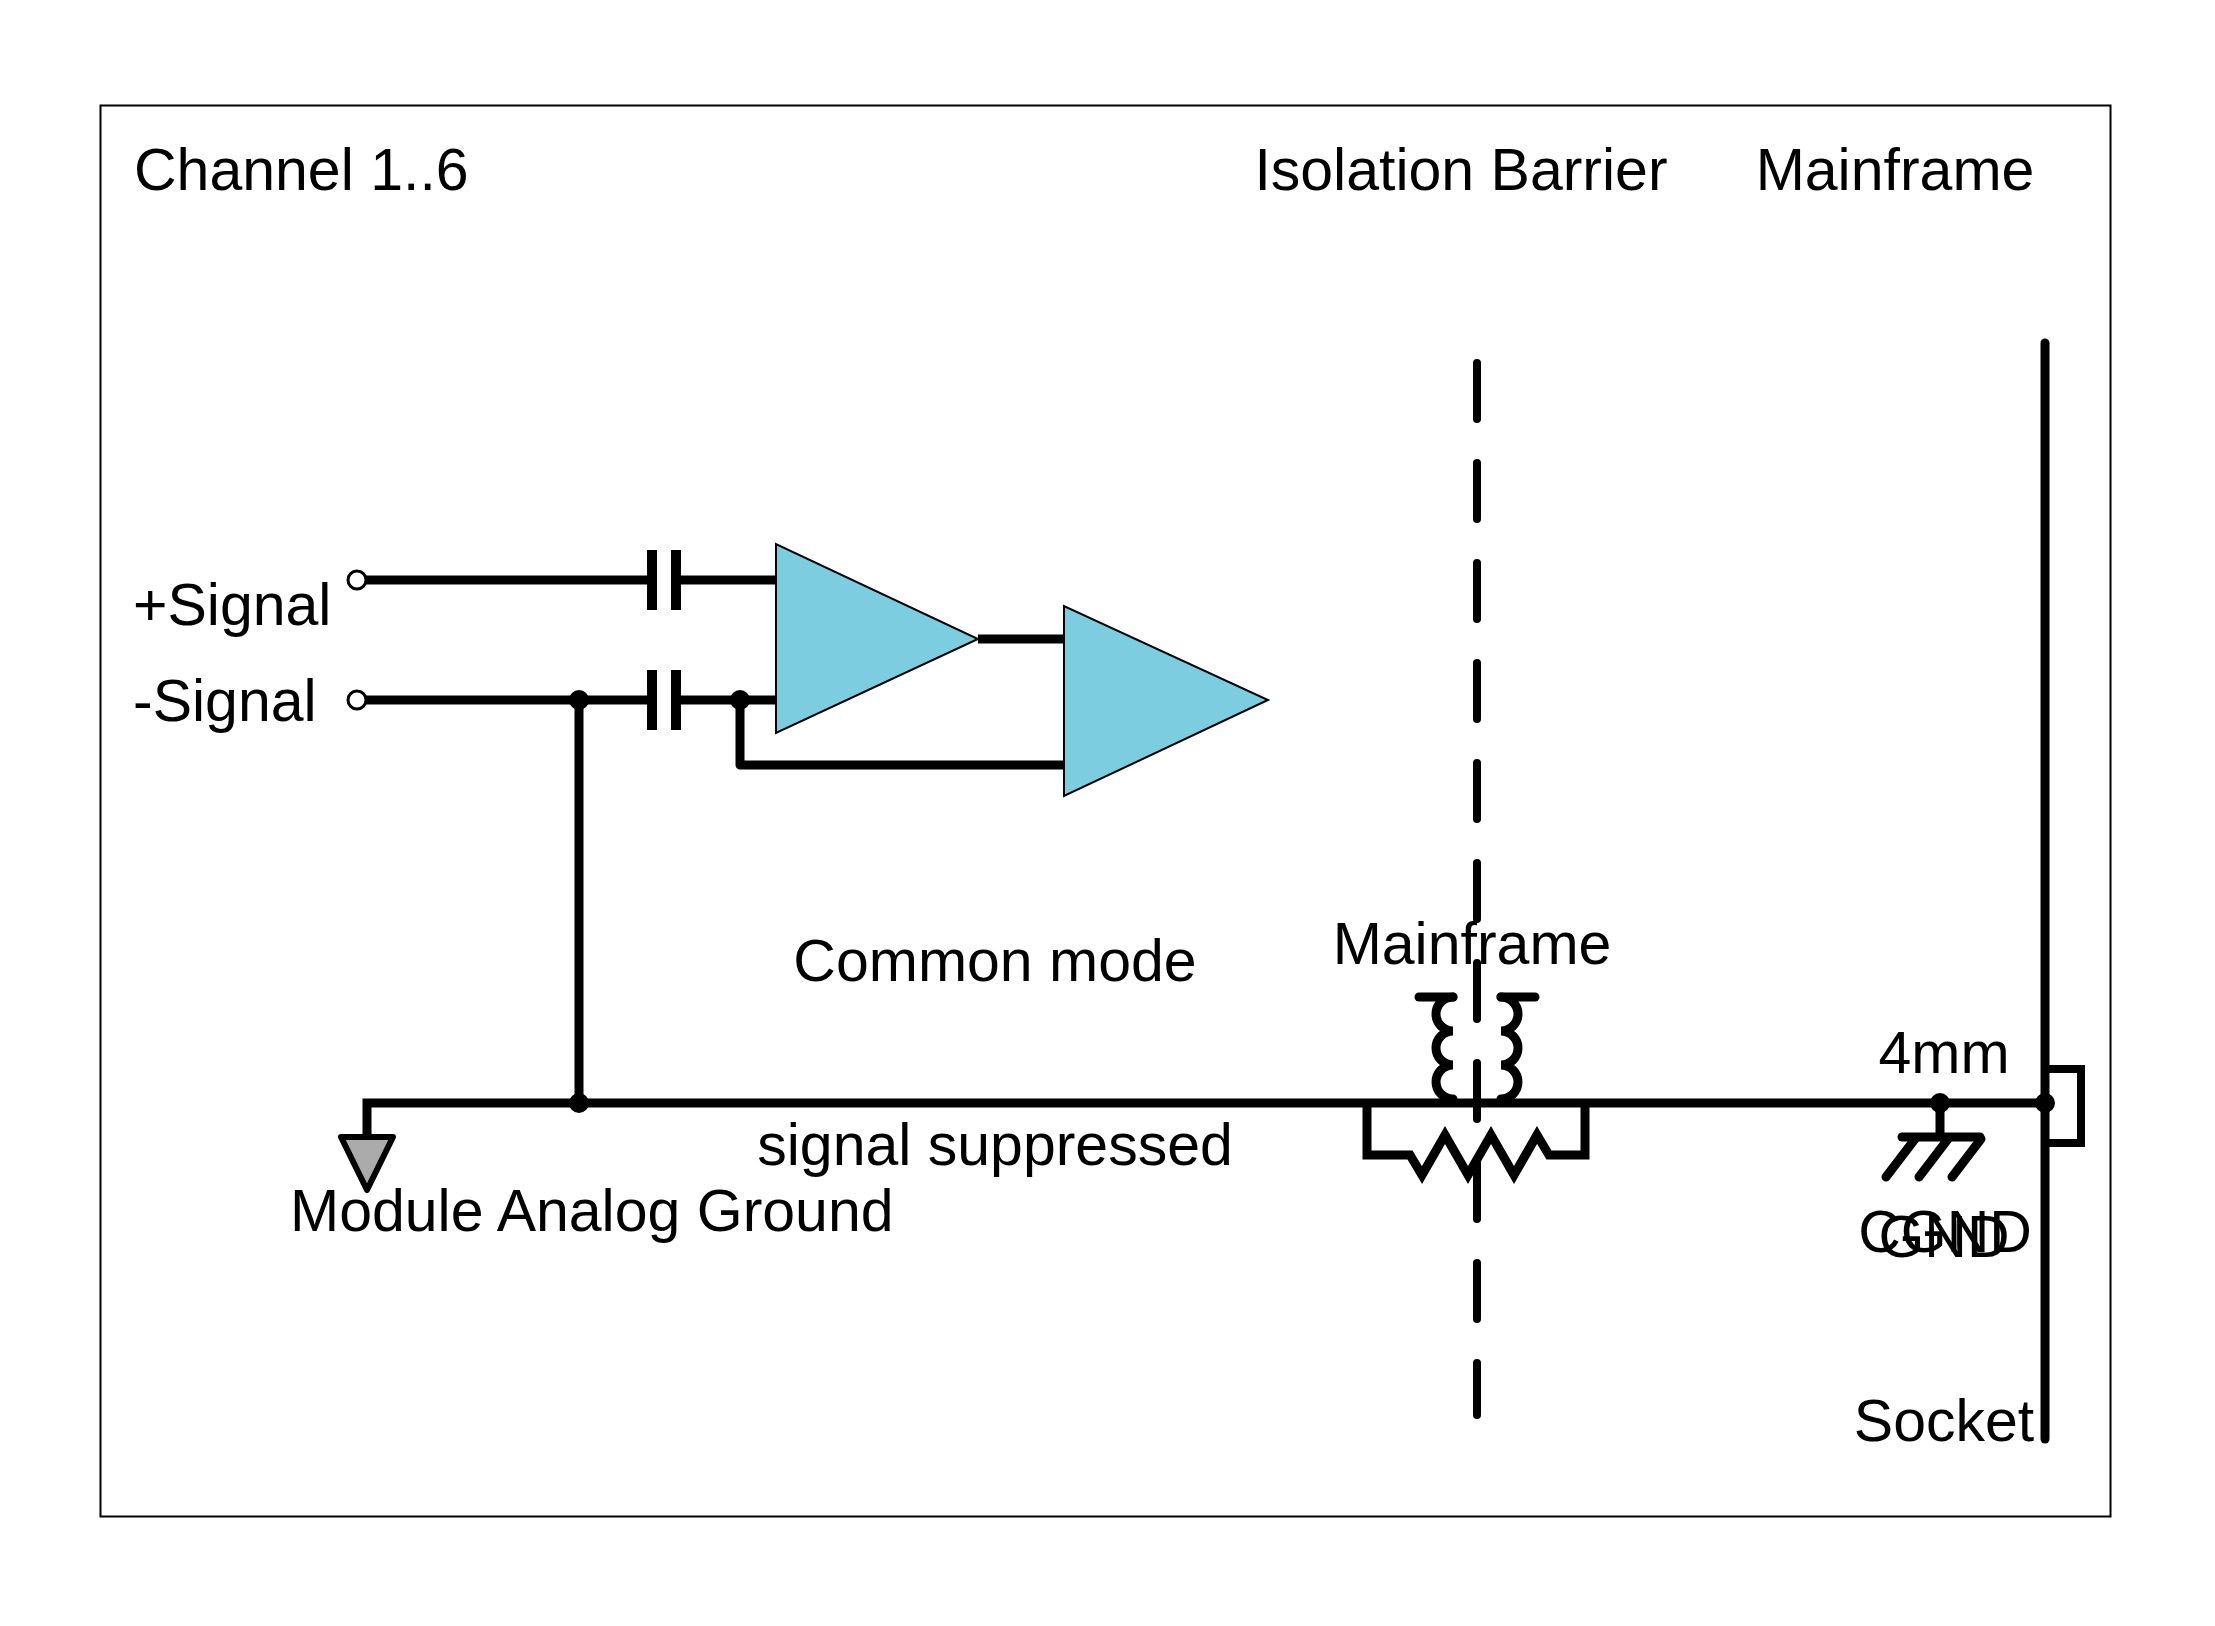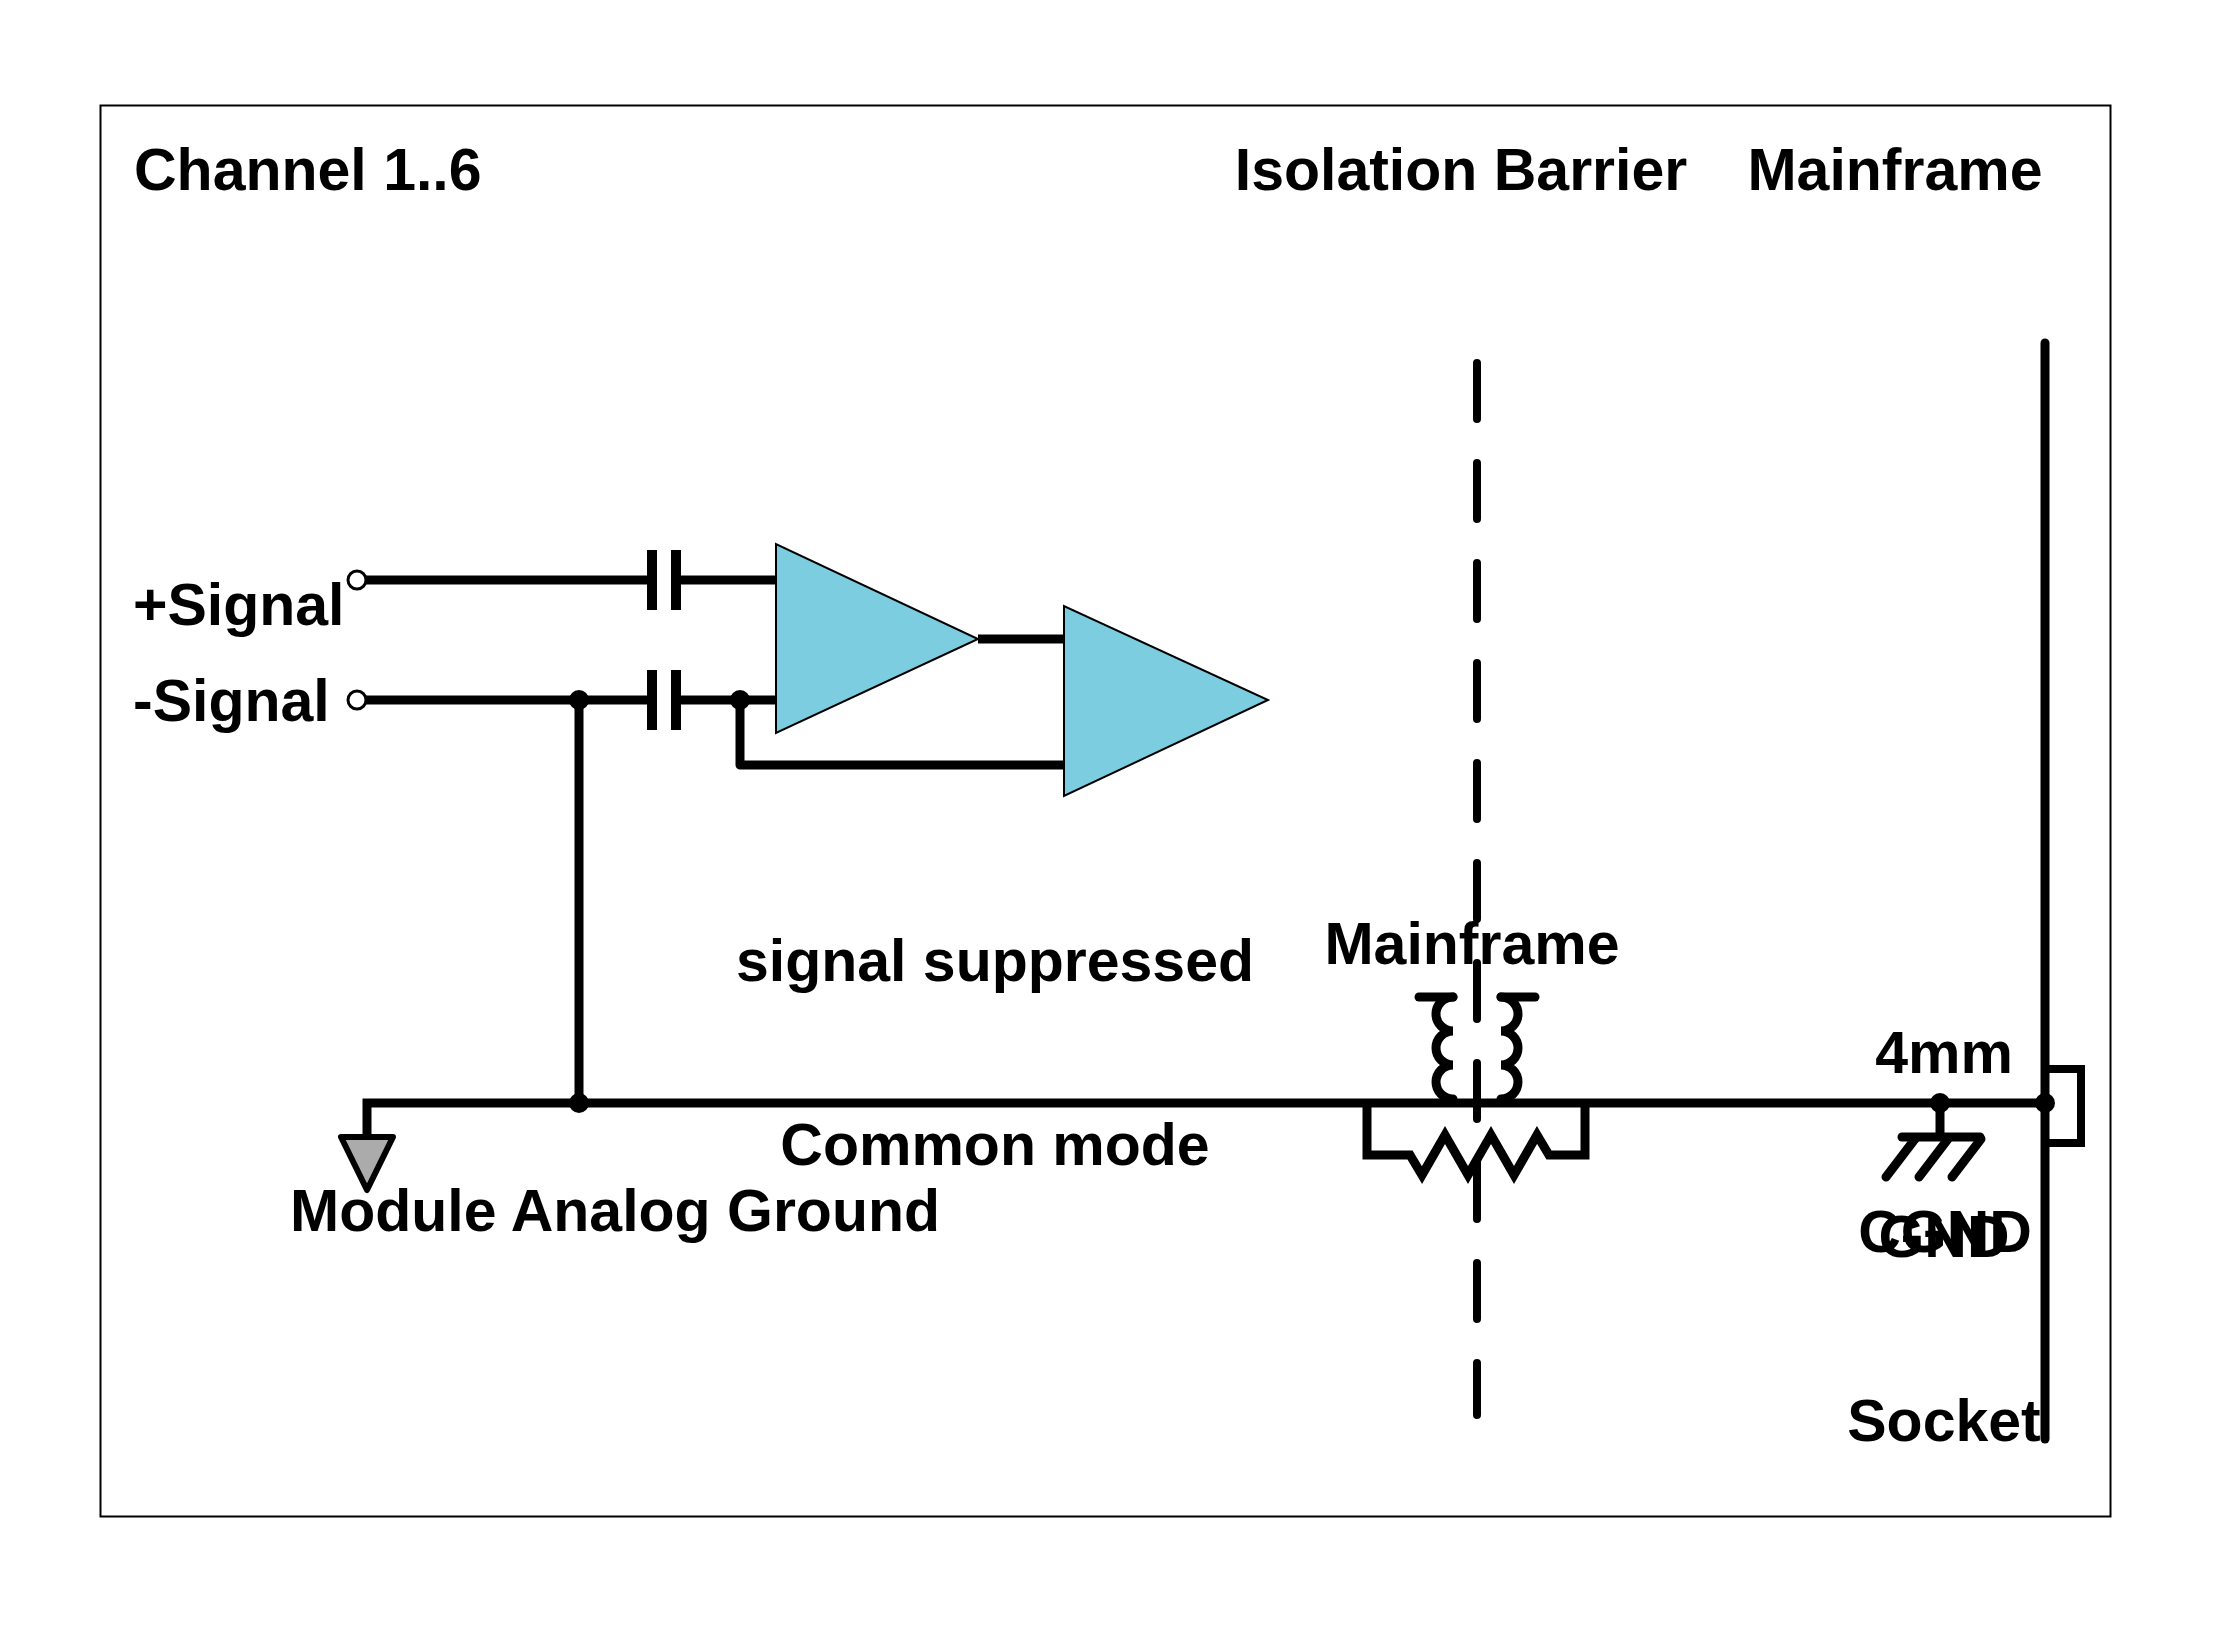--- a/index.html
+++ b/index.html
@@ -1,17 +1,17 @@
 <!DOCTYPE html>
 <html><head>
 <meta charset="utf-8">
 <style>
   html,body{margin:0;padding:0;background:#fff;}
   #page{position:relative;width:2215px;height:1626px;background:#fff;
-        font-family:"Liberation Sans",sans-serif;color:#000;overflow:hidden;font-weight:bold;}
+        font-family:"Liberation Sans",sans-serif;color:#000;overflow:hidden;}
   .lbl{position:absolute;font-size:59px;line-height:1.04;white-space:pre;color:#000;}
   .ctr{transform:translateX(-50%);text-align:center;}
   svg{position:absolute;left:0;top:0;}
 </style>
 </head>
 <body>
 
 <div id="page">
 
   <svg width="2215" height="1626" viewBox="0 0 2215 1626">
@@ -82,22 +82,22 @@
 
   <div class="lbl ctr" style="left:1895px;top:140px;">Mainframe</div>
 
   <div class="lbl ctr" style="left:1461px;top:140px;">Isolation Barrier</div>
 
   <div class="lbl" style="left:133px;top:551px;margin-top:24px;">+Signal</div>
 
   <div class="lbl" style="left:133px;top:671px;">-Signal</div>
 
   <div class="lbl ctr" style="left:995px;top:808px;">
+    <div>Common mode</div>
     <div>signal suppressed</div>
-    <div>Common mode</div>
   </div>
 
   <div class="lbl ctr" style="left:1472px;top:914px;">Mainframe</div>
 
   <div class="lbl ctr" style="left:1944px;top:900px;">
     <div>4mm</div>
     <div>GND</div>
     <div>Socket</div>
   </div>
 

